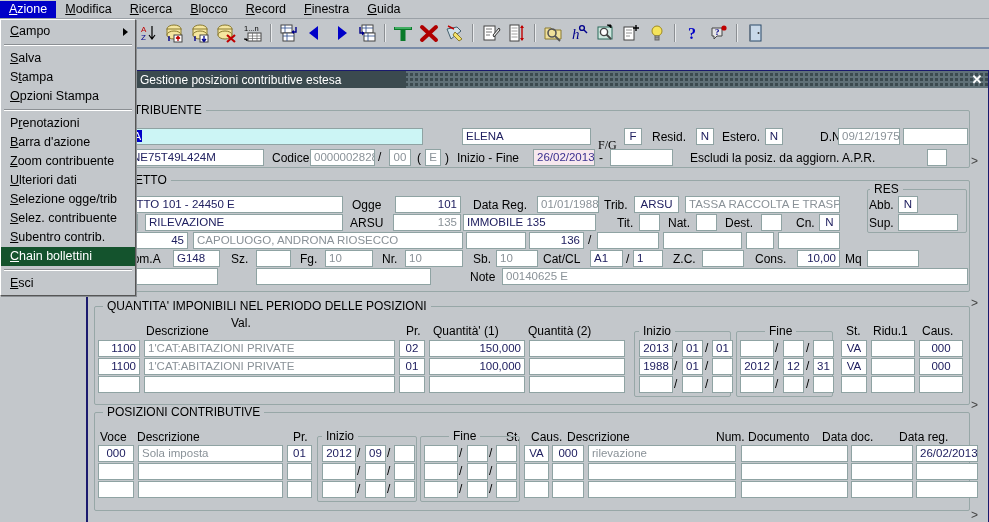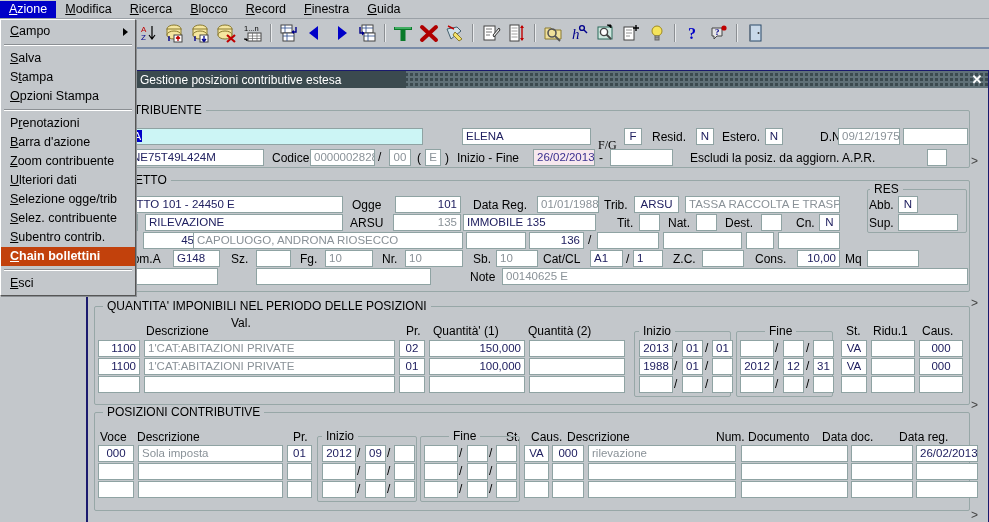--- a/index.html
+++ b/index.html
@@ -70,21 +70,21 @@
     padding: 2px 0 2px 0;
   }
   .dd-item {
     height: 19px; line-height: 19px;
     padding: 0 6px 0 9px;
     font-size: 12.5px; color: #000;
     position: relative;
     white-space: nowrap;
     cursor: default;
   }
-  .dd-item.sel { background: #c2410c; color: #fff; font-weight: bold; }
+  .dd-item.sel { background: #14532d; color: #fff; }
   .dd-item .uk { text-decoration: underline; }
   .dd-arrow {
     position: absolute; right: 7px; top: 6px;
     width: 0; height: 0;
     border-left: 5px solid #000;
     border-top: 4px solid transparent;
     border-bottom: 4px solid transparent;
   }
   .dd-sep {
     height: 1px; margin: 3px 3px;
@@ -444,21 +444,21 @@
       <div class="lbl" style="left:529px; top:128px;">Tit.</div>
       <div class="fld ctr" style="left:551px; top:126px; width:21px;"></div>
       <div class="lbl" style="left:580px; top:128px;">Nat.</div>
       <div class="fld ctr" style="left:608px; top:126px; width:21px;"></div>
       <div class="lbl" style="left:637px; top:128px;">Dest.</div>
       <div class="fld ctr" style="left:673px; top:126px; width:21px;"></div>
       <div class="lbl" style="left:708px; top:128px;">Cn.</div>
       <div class="fld ctr" style="left:731px; top:126px; width:21px;">N</div>
 
       <div class="fld num" style="left:10px; top:144px; width:28px;">1</div>
-      <div class="fld num" style="left:55px; top:144px; width:55px;">45</div>
+      <div class="fld num" style="left:45px; top:144px; width:55px;">45</div>
       <div class="fld ro" style="left:105px; top:144px; width:270px;">CAPOLUOGO, ANDRONA RIOSECCO</div>
       <div class="fld" style="left:378px; top:144px; width:60px;"></div>
       <div class="fld num" style="left:441px; top:144px; width:55px;">136</div>
       <div class="slash" style="left:500px; top:145px;">/</div>
       <div class="fld" style="left:509px; top:144px; width:62px;"></div>
       <div class="fld" style="left:575px; top:144px; width:79px;"></div>
       <div class="fld" style="left:658px; top:144px; width:28px;"></div>
       <div class="fld" style="left:690px; top:144px; width:62px;"></div>
 
       <div class="fld ro ctr" style="left:10px; top:162px; width:20px;">F</div>

